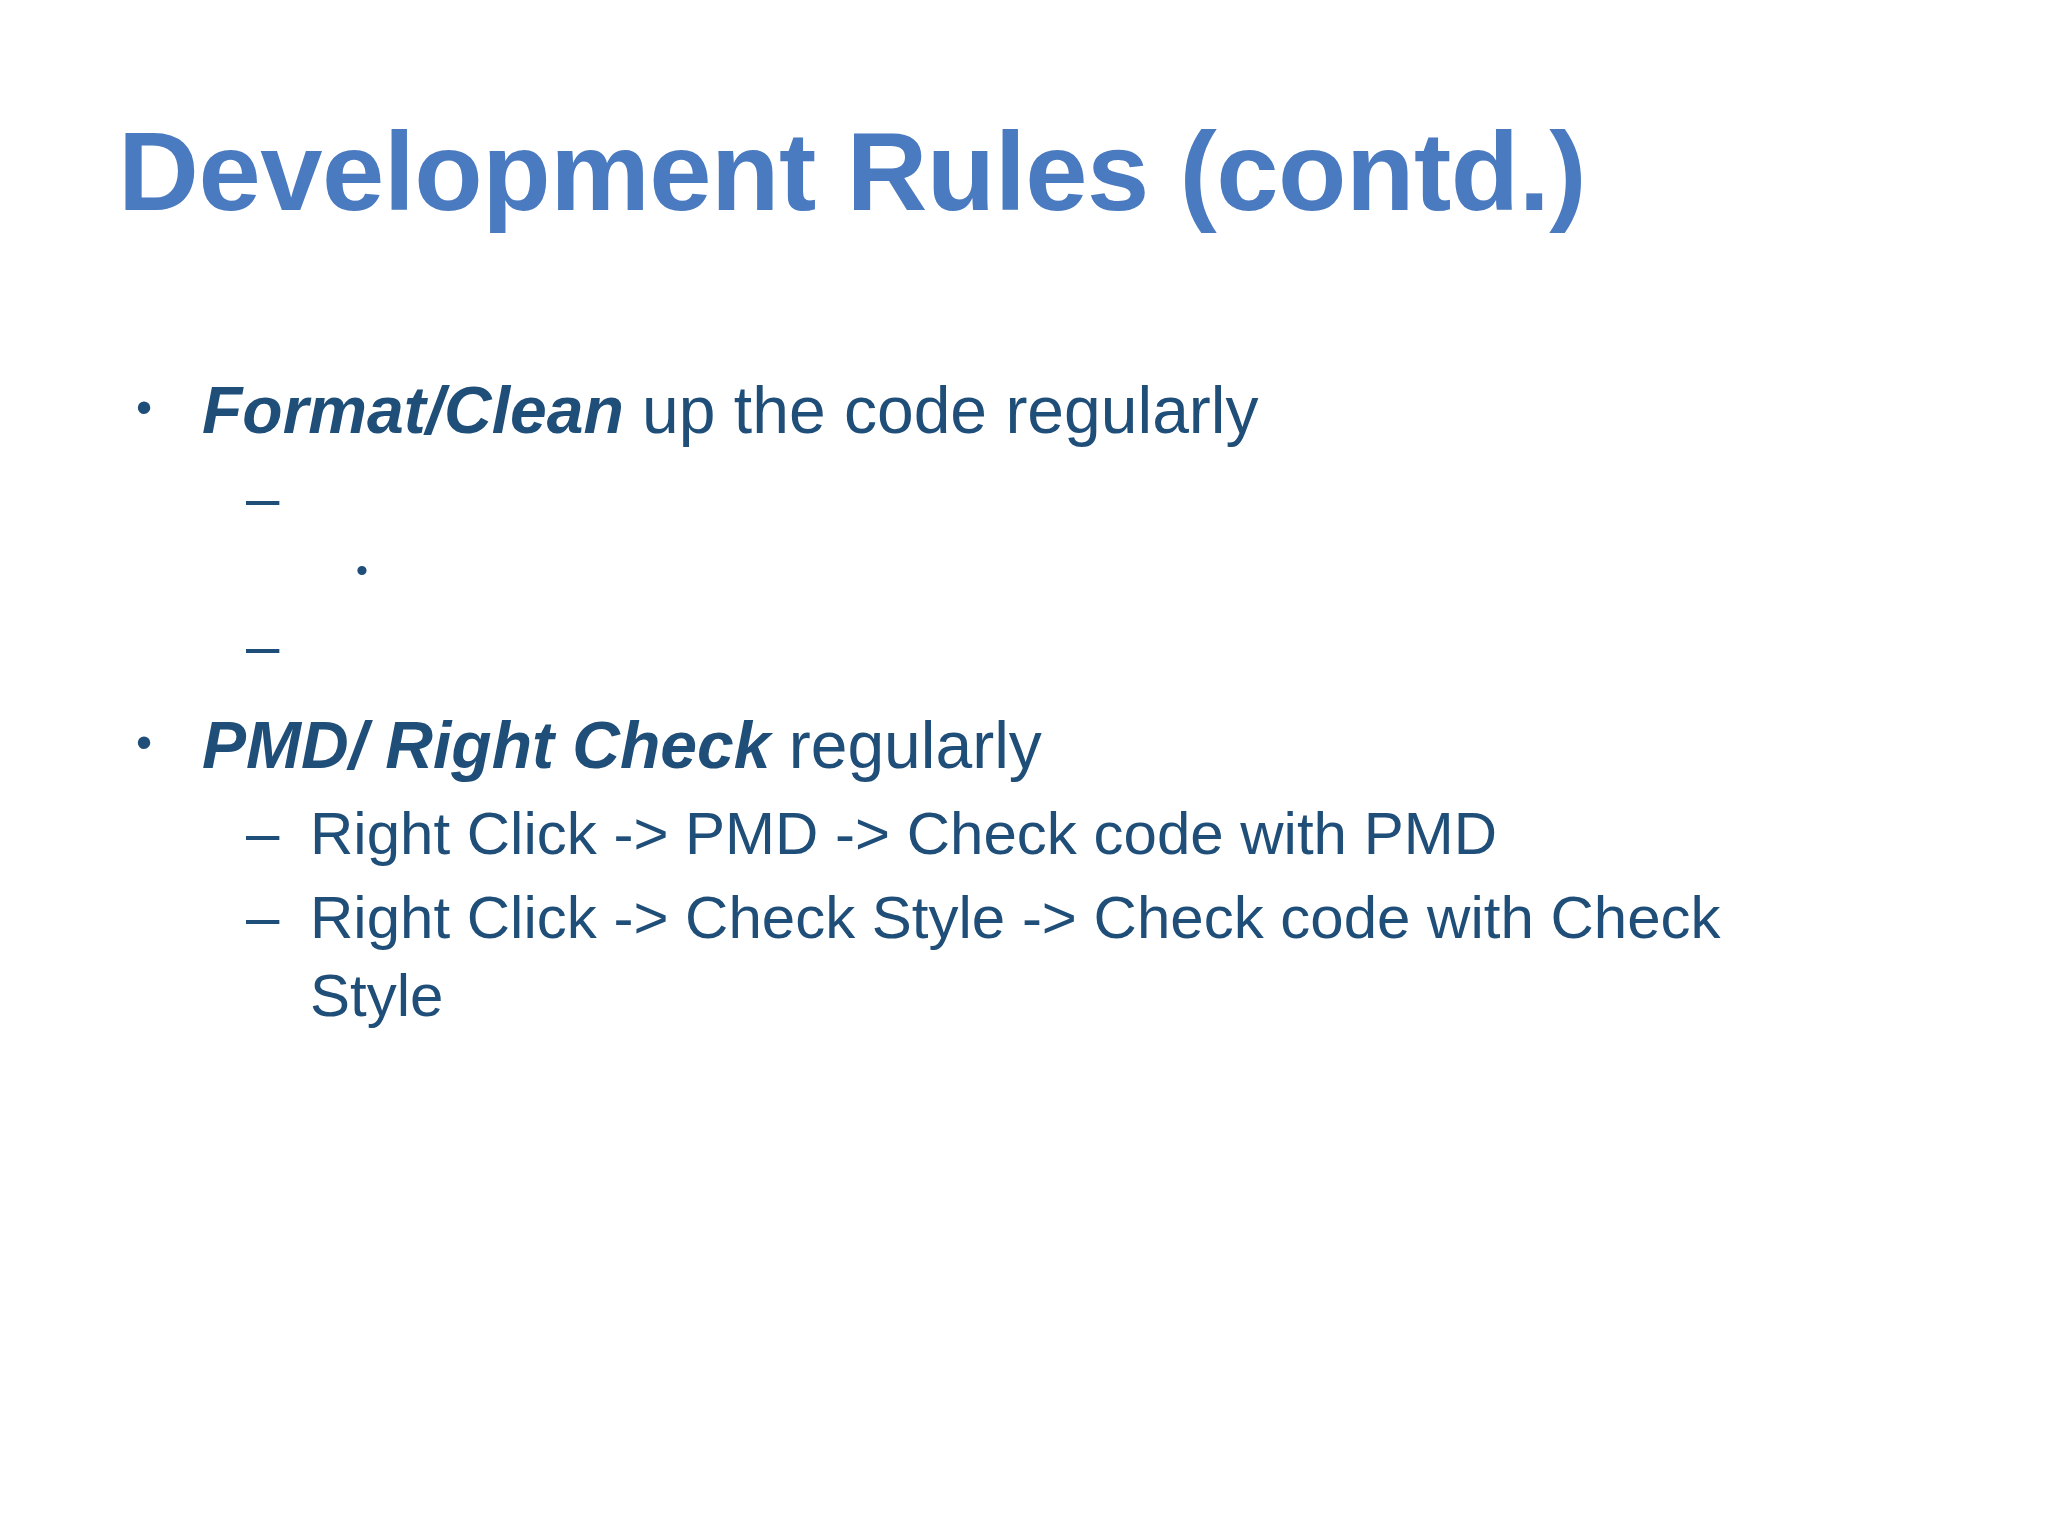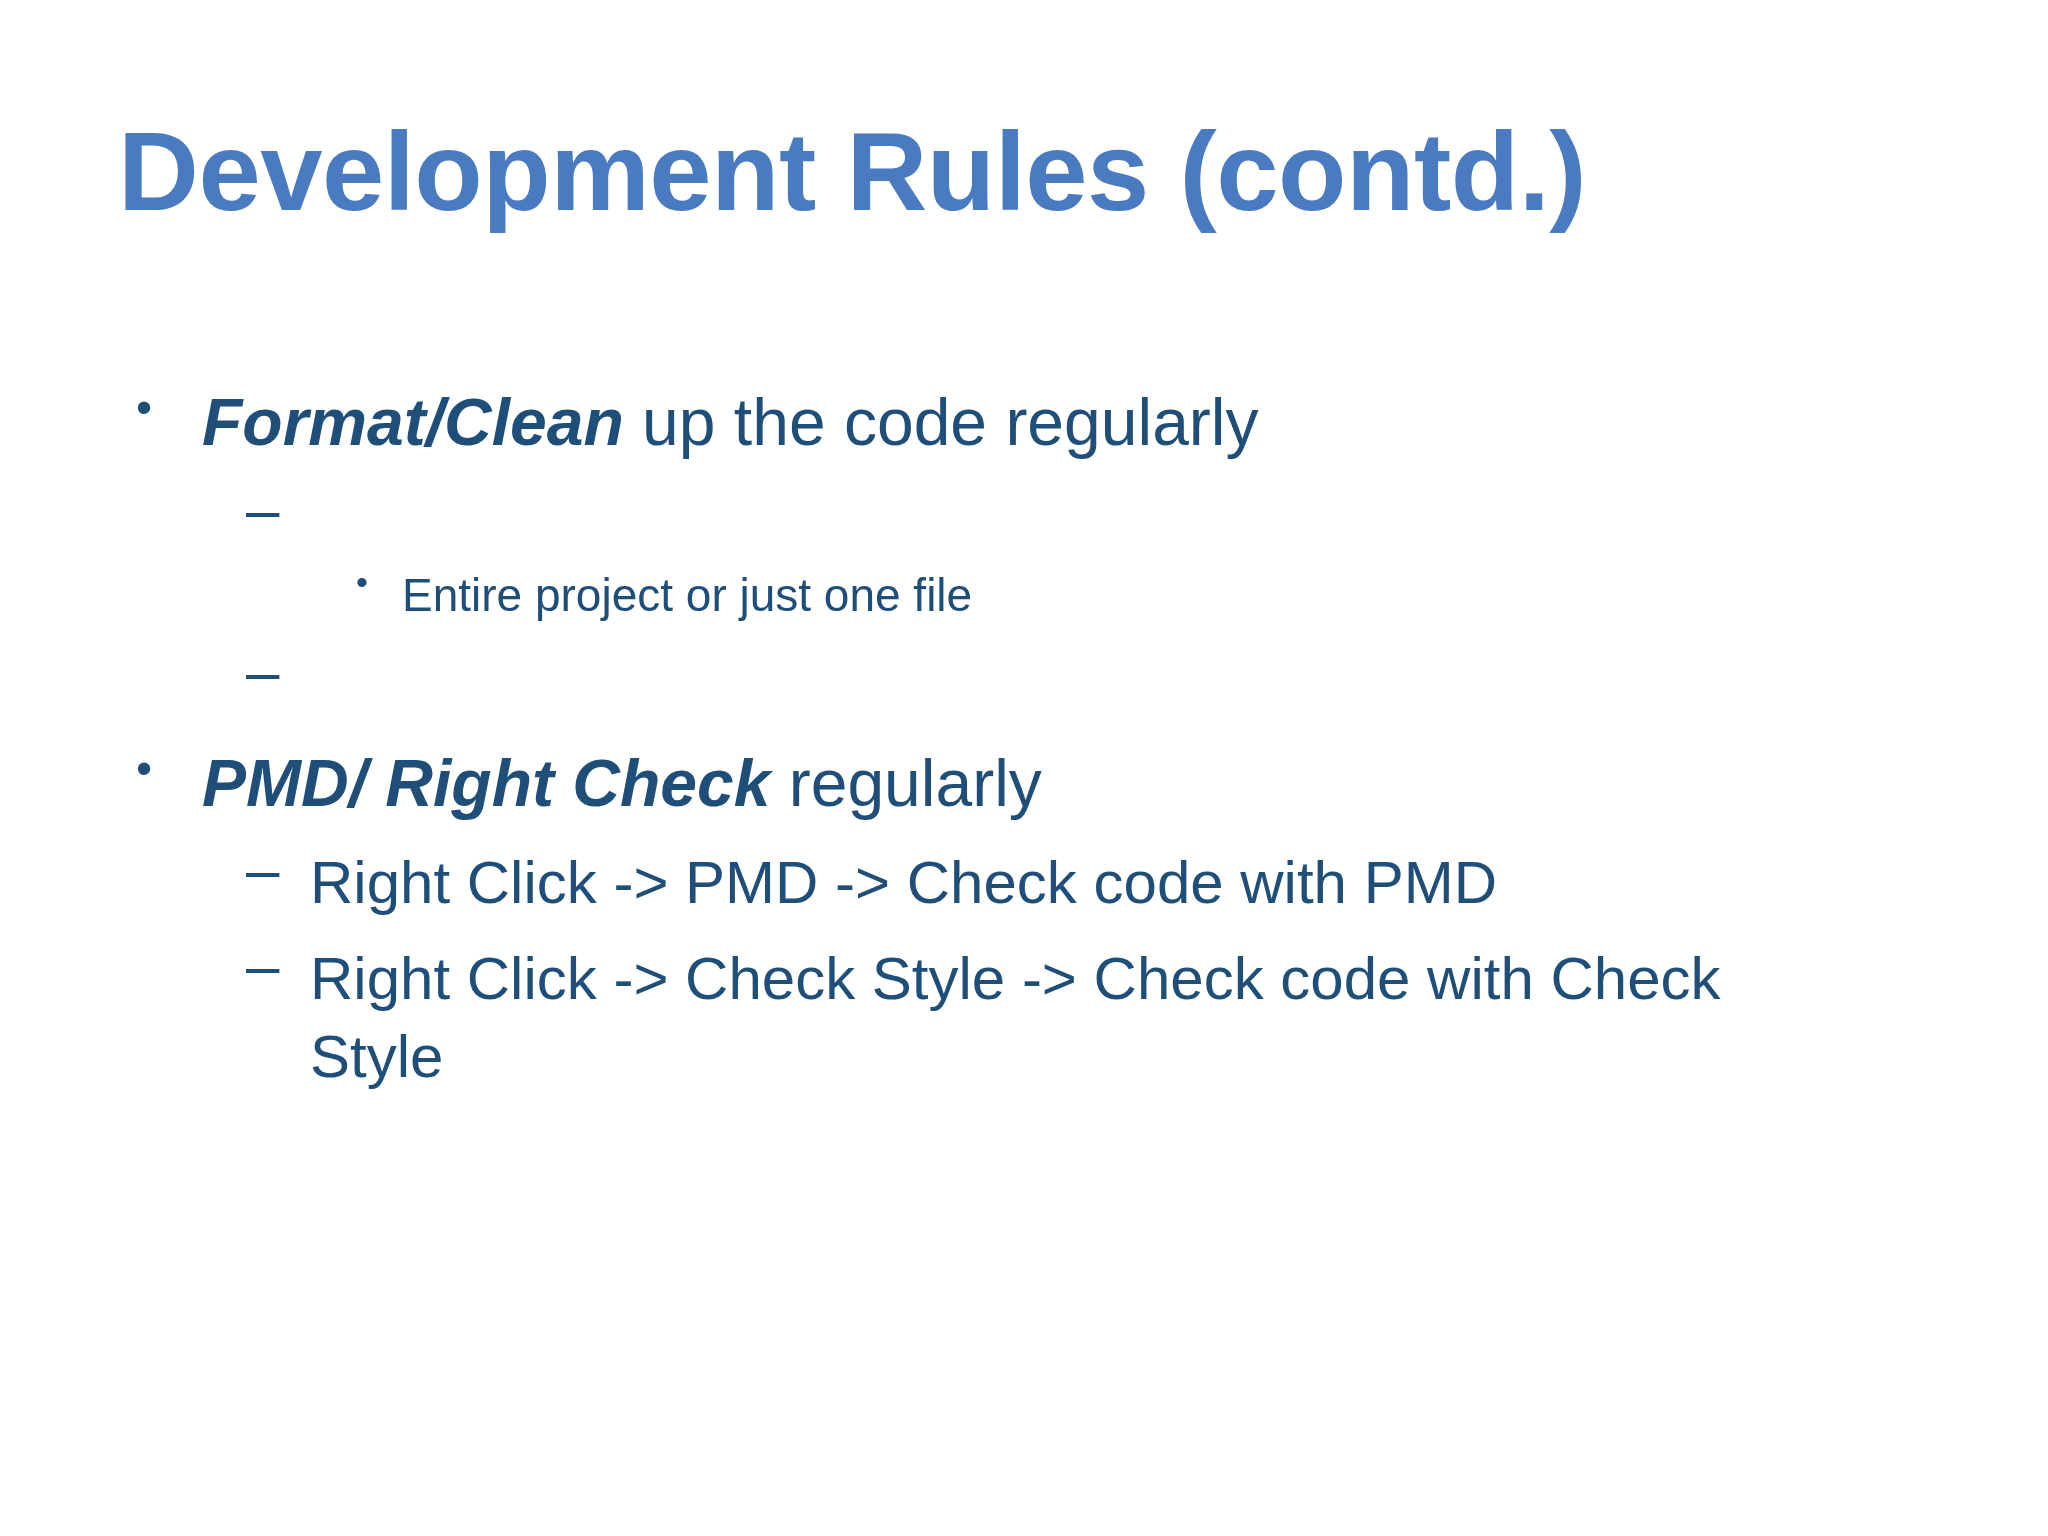--- a/index.html
+++ b/index.html
@@ -46,21 +46,20 @@
     color: #1f4e79;
   }
 
   .bullet .marker {
     flex: 0 0 auto;
     text-align: left;
     color: #1f4e79;
   }
   .bullet .btext {
     flex: 1 1 auto;
-    margin-top: 12px;
   }
 
   
   .lvl1 {
     margin: 0 0 6px 0;
     padding-left: 18px;
     font-size: 66px;
     line-height: 1.30;
   }
   .lvl1 .marker {
@@ -135,21 +134,20 @@
       <span class="marker">•</span>
       <span class="btext"><strong>Format/Clean</strong><span> up the code regularly</span></span>
     </div>
 
     <div class="bullet lvl2">
       <span class="marker">–</span>
     </div>
 
     <div class="bullet lvl3">
       <span class="marker">•</span>
-      <span class="btext">Entire project or just one file</span>
     </div>
 
     <div class="bullet lvl2">
       <span class="marker">–</span>
     </div>
 
     <div class="bullet lvl1 group-gap">
       <span class="marker">•</span>
       <span class="btext"><strong>PMD/ Right Check</strong><span> regularly</span></span>
     </div>

